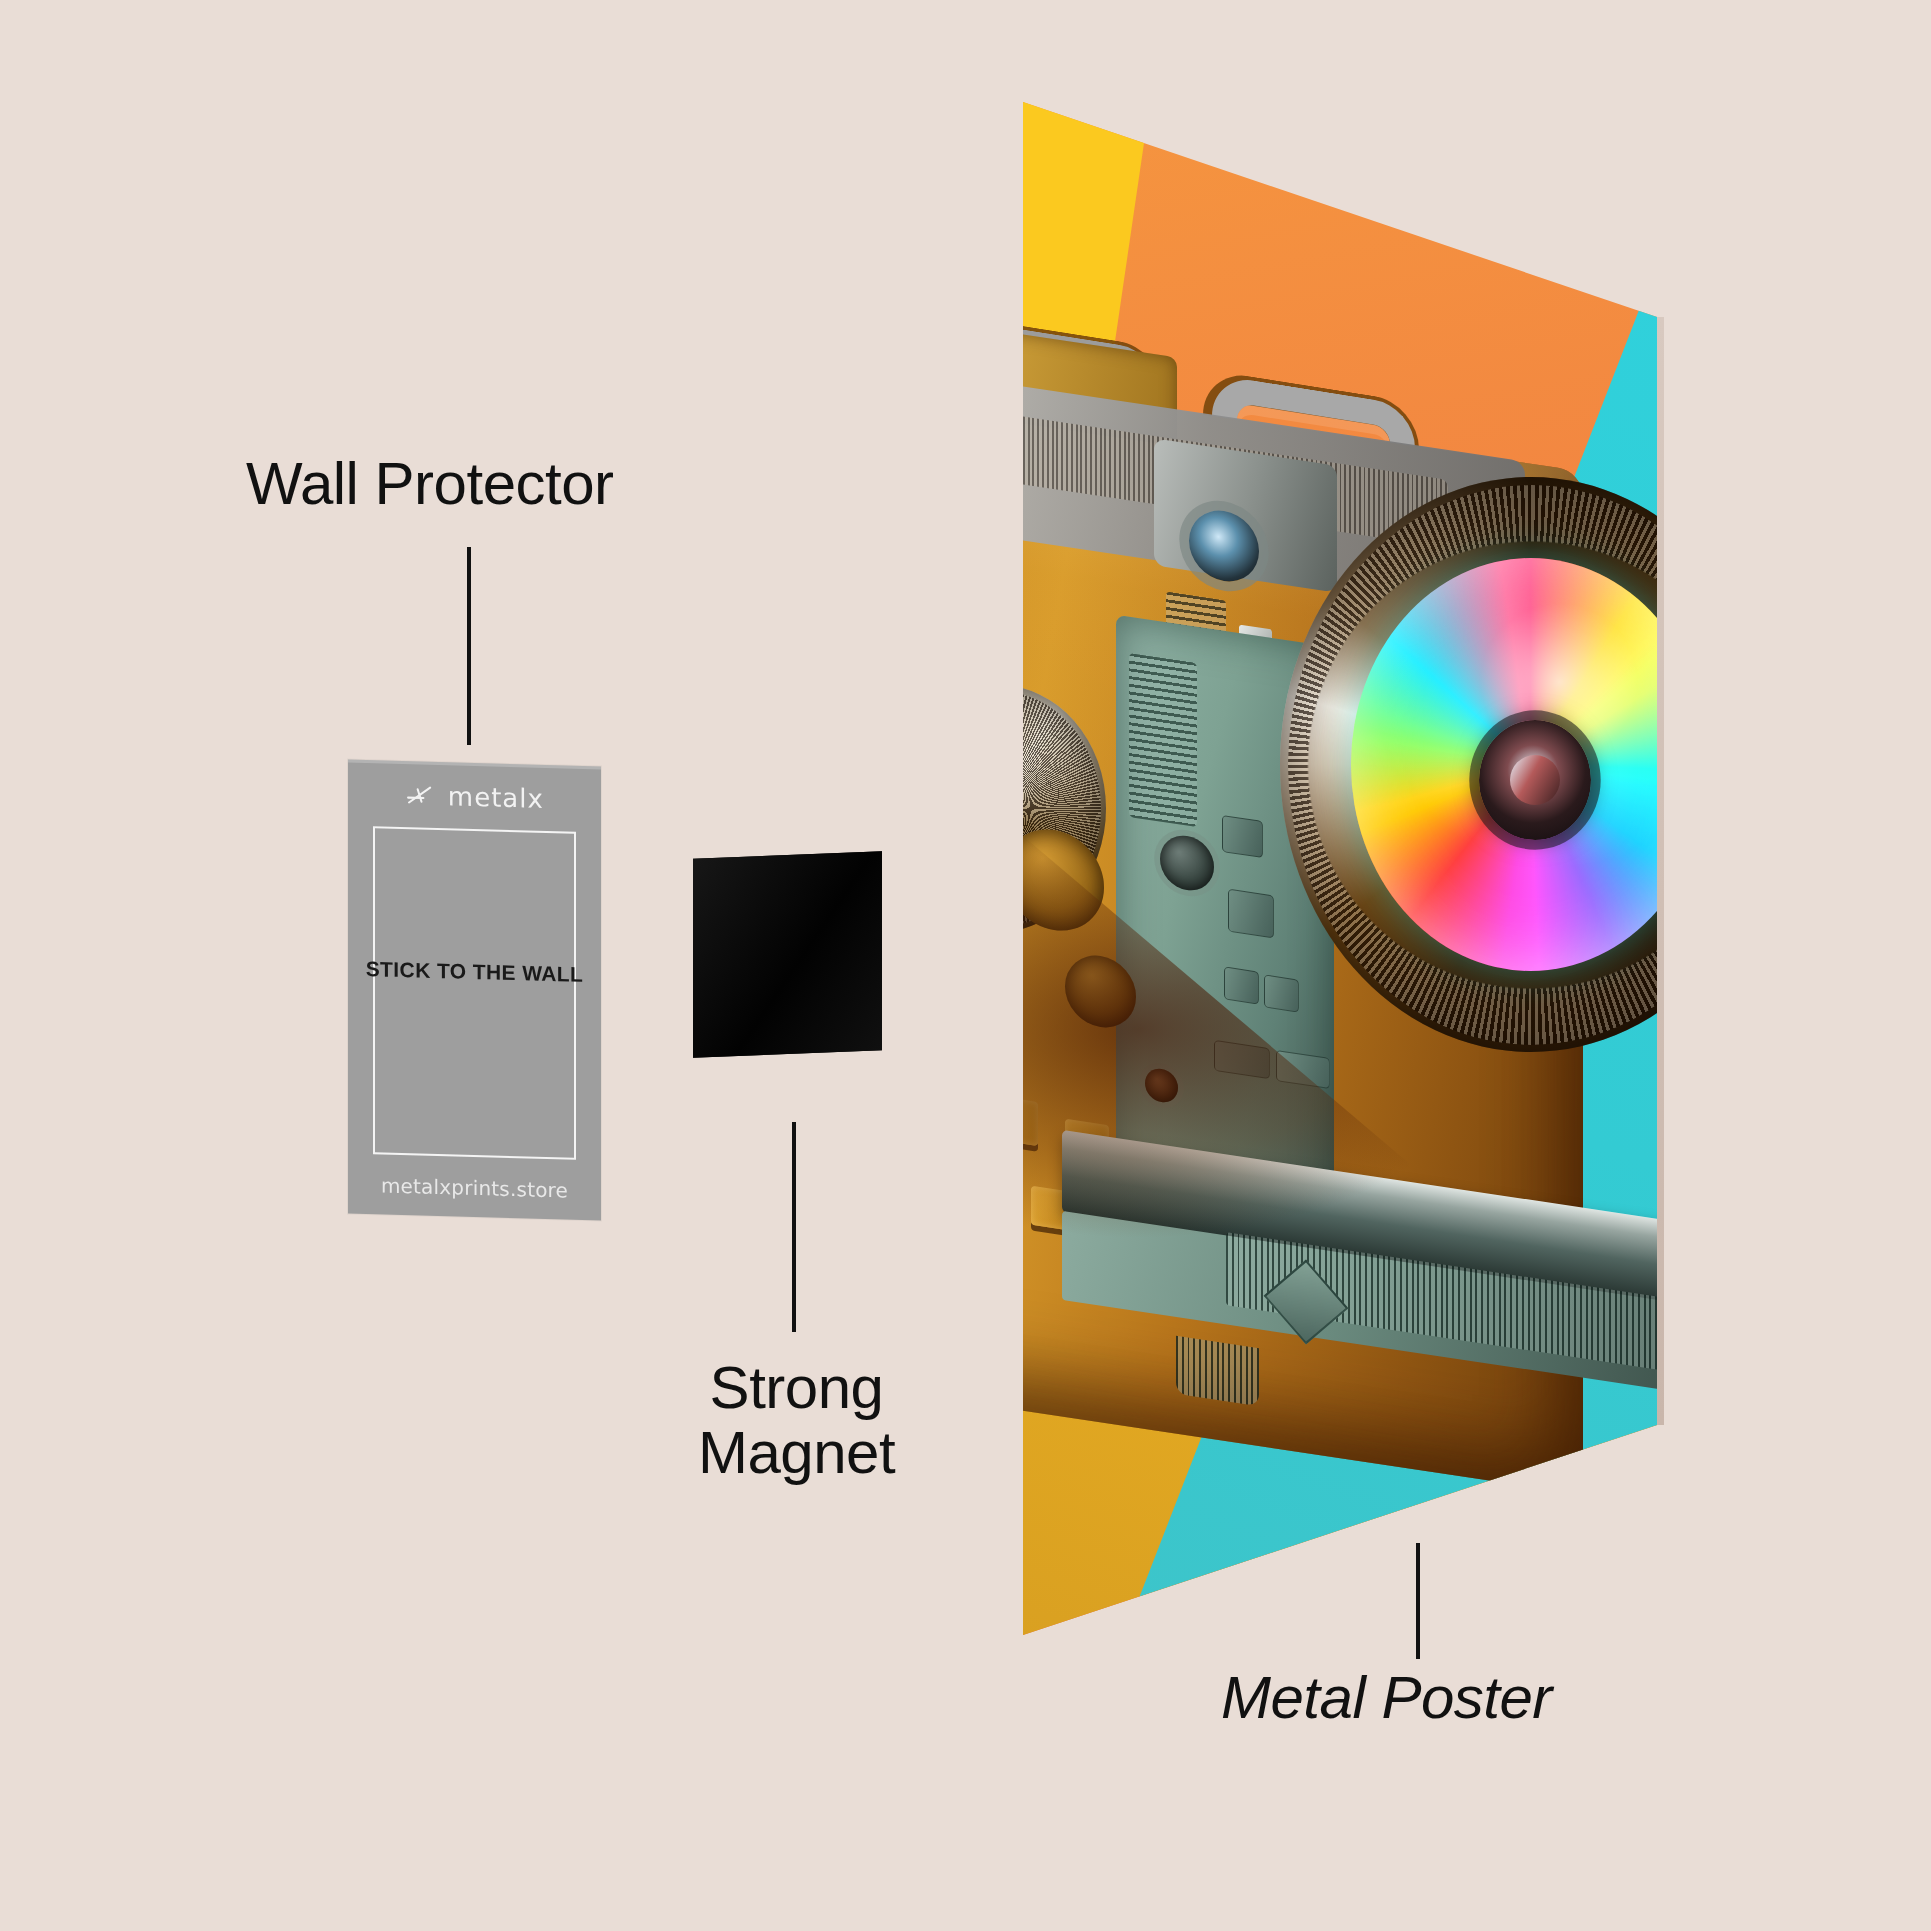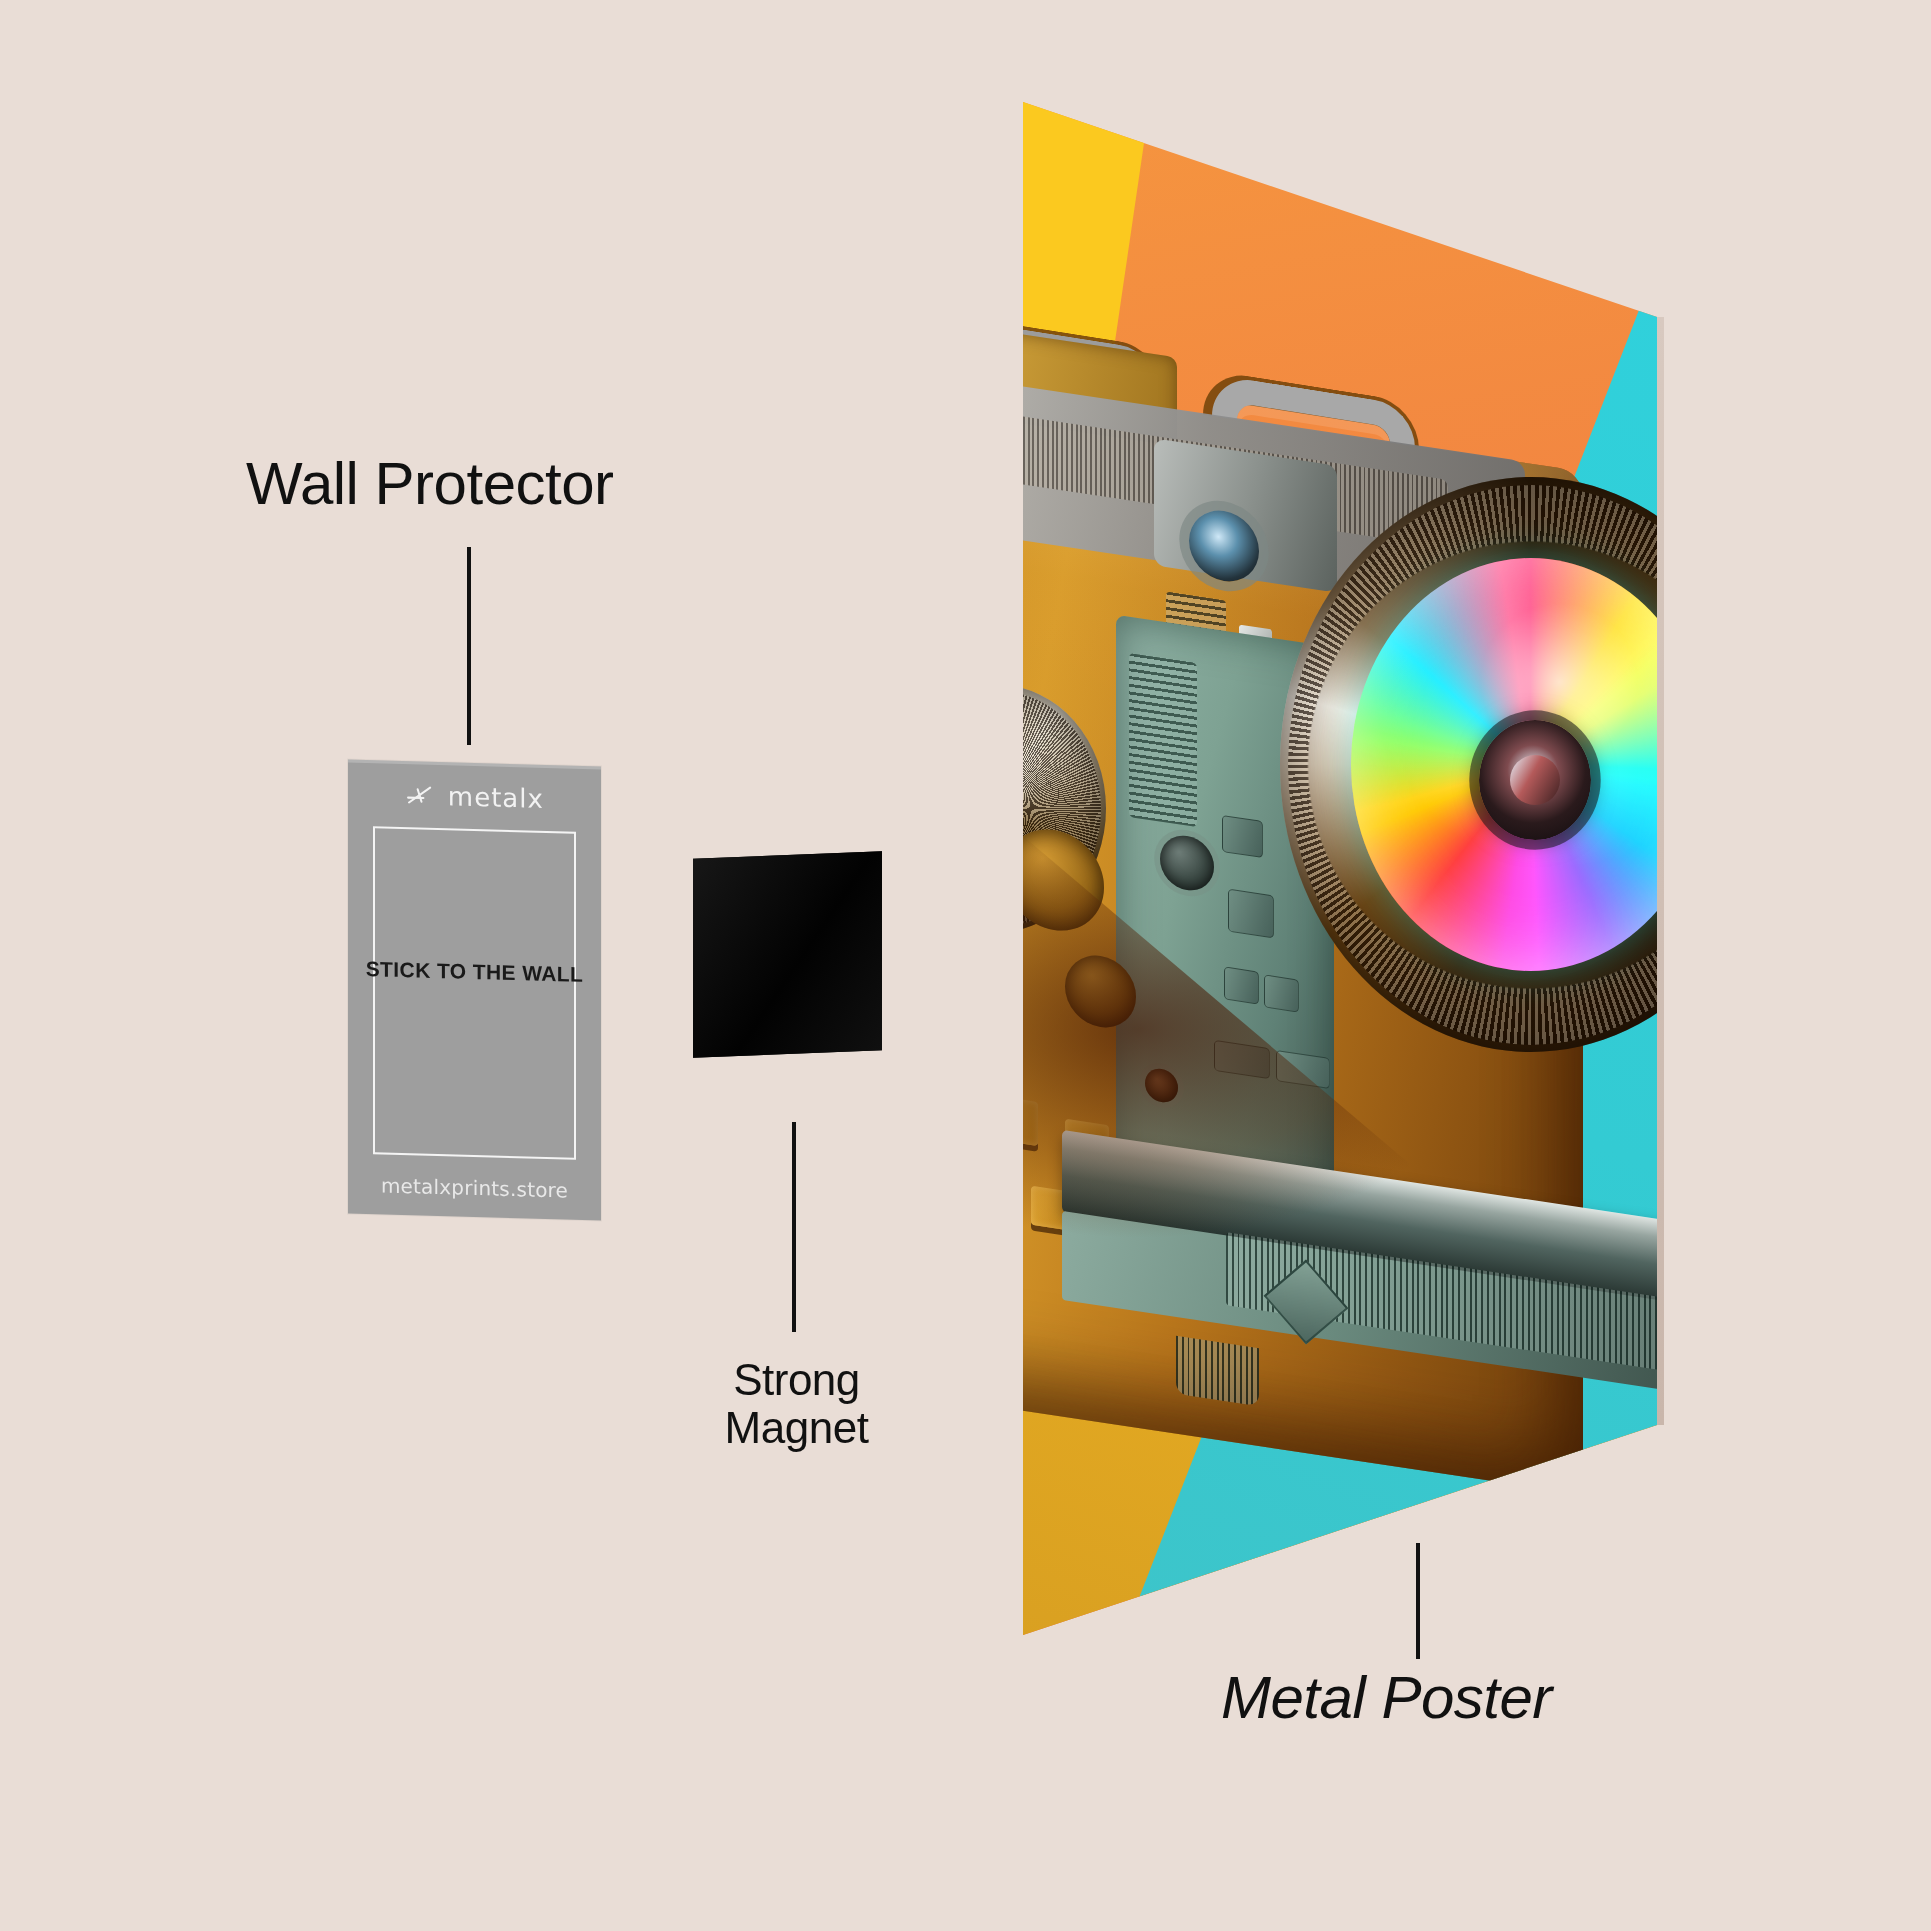--- a/index.html
+++ b/index.html
@@ -21,21 +21,21 @@
     letter-spacing:-0.5px;
     line-height:1.08;
     white-space:pre-line;
   }
   #label-wall-protector{
     left:246px;top:452px;
     font-size:60px;
   }
   #label-strong-magnet{
     left:676px;top:1356px;
-    font-size:44px;
+    font-size:60px;
     text-align:center;
     width:241px;
   }
   #label-metal-poster{
     left:1221px;top:1666px;
     font-size:60px;
     font-style:italic;
   }
 
   

